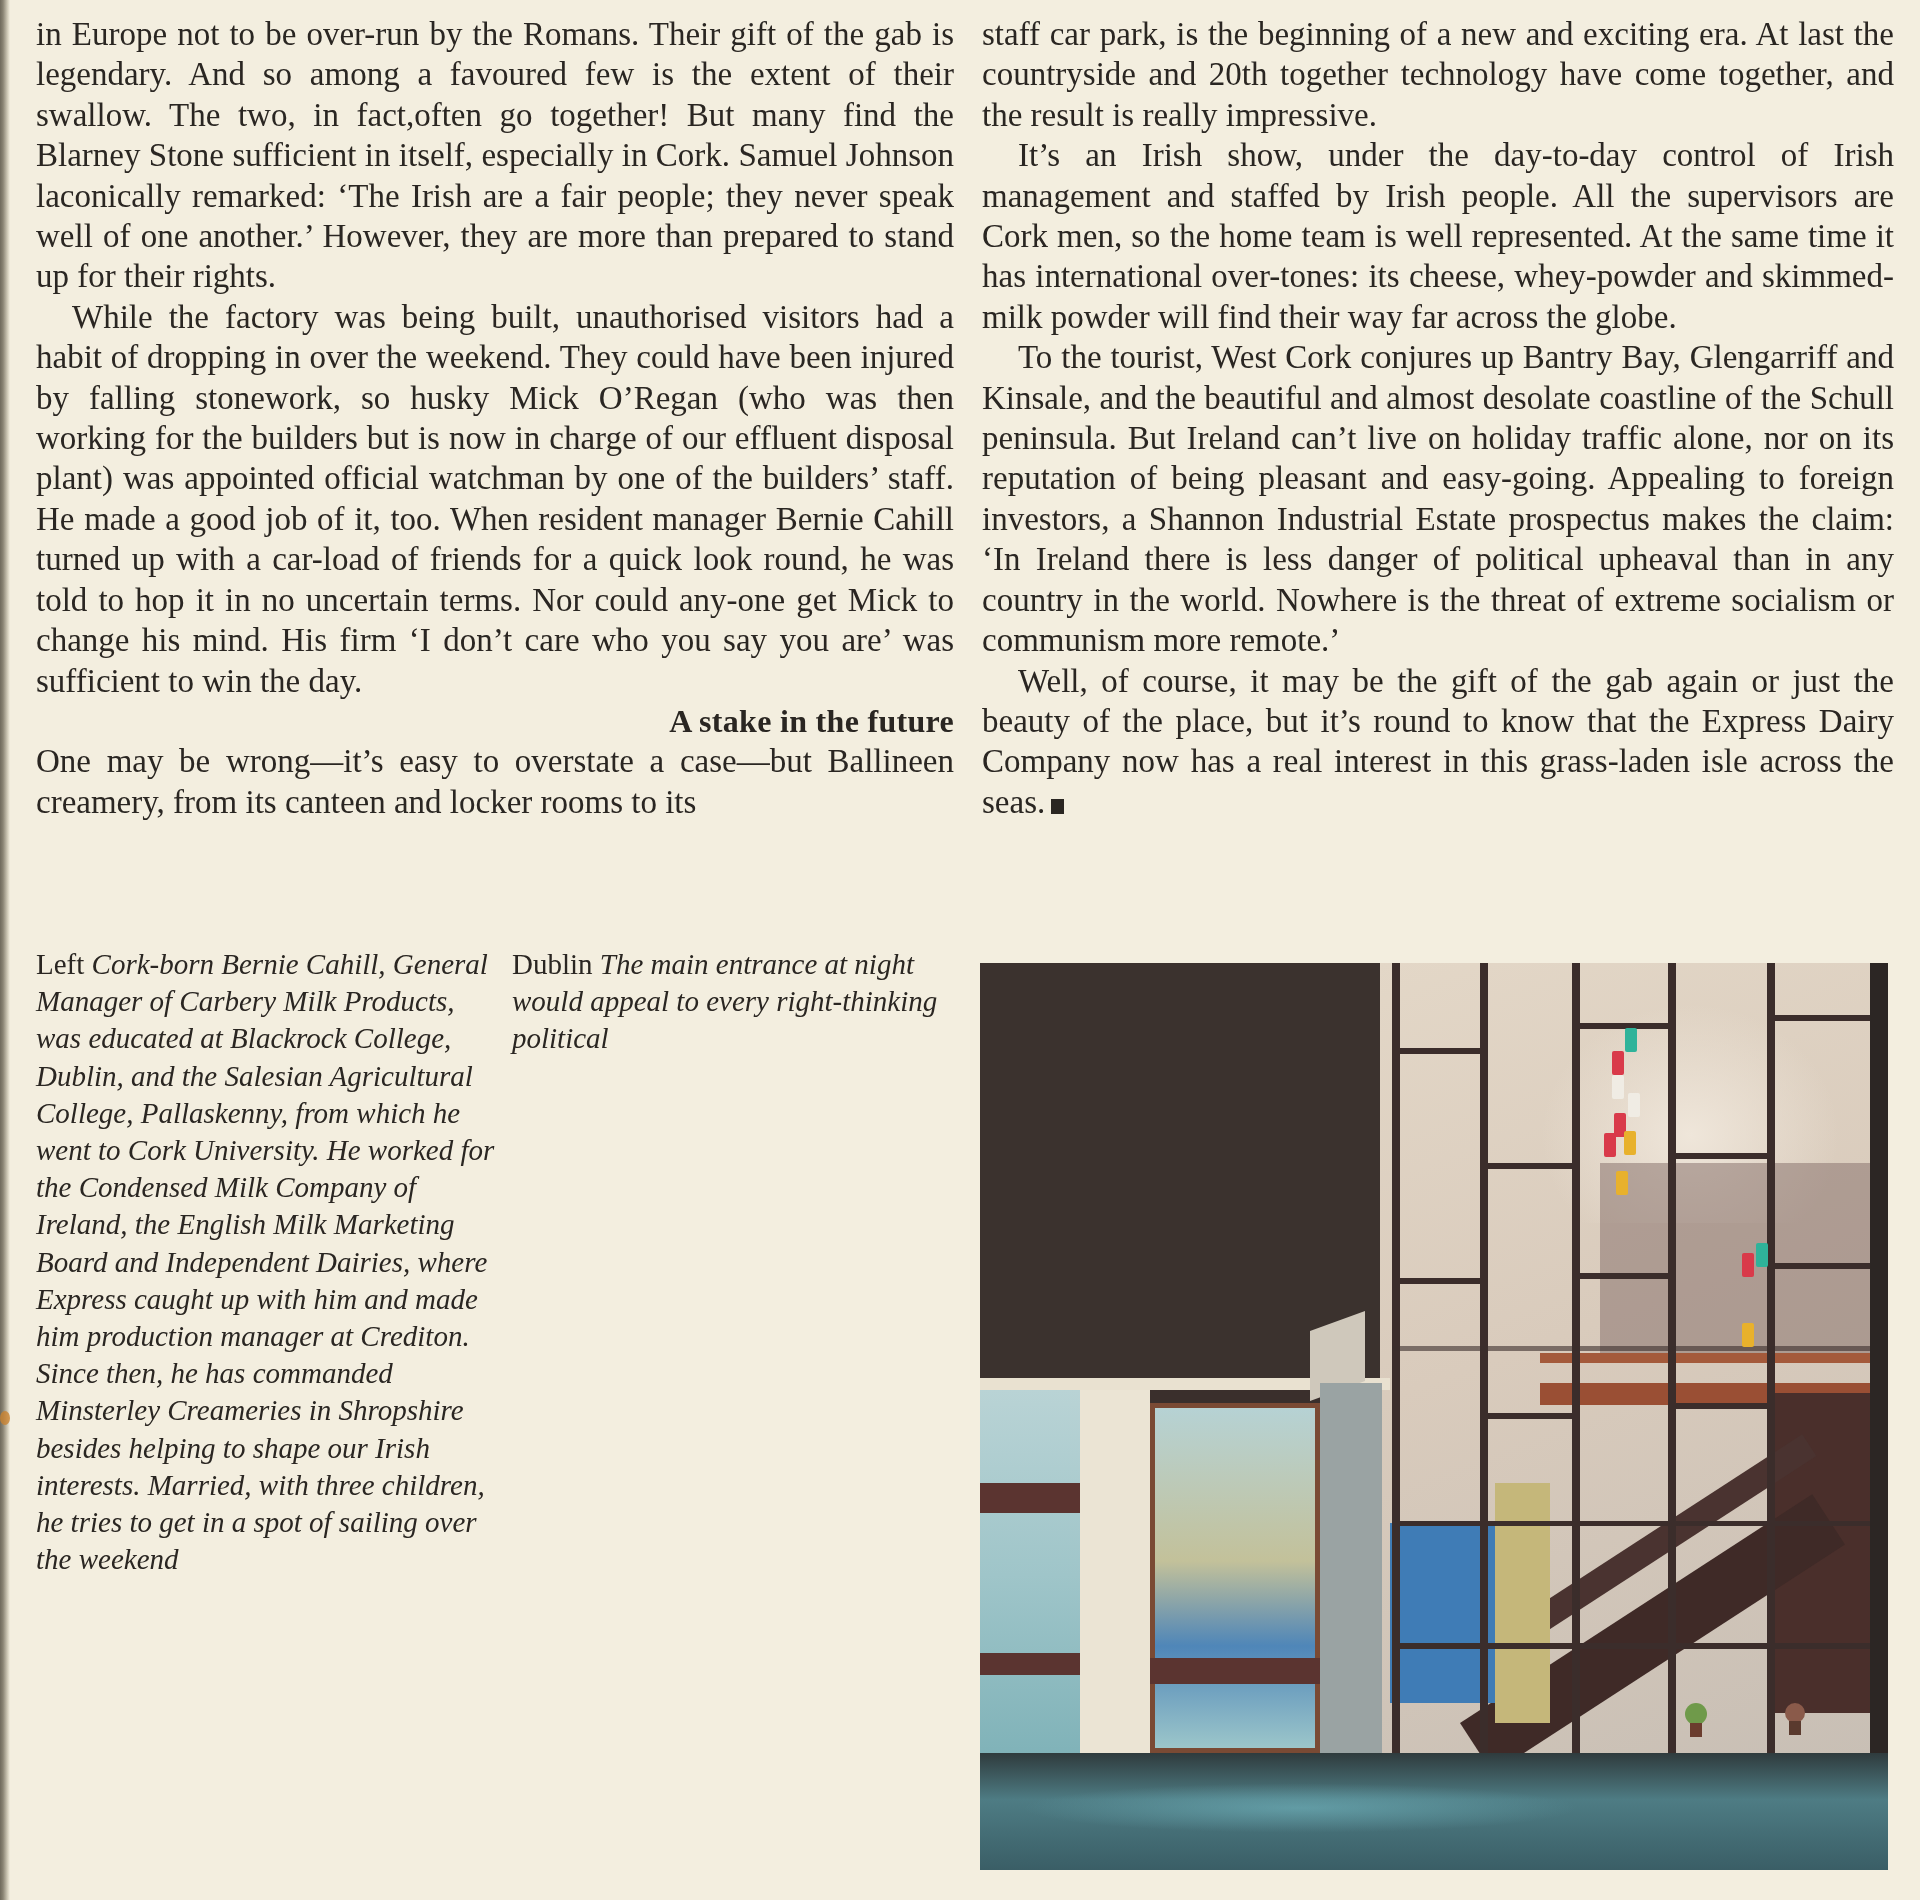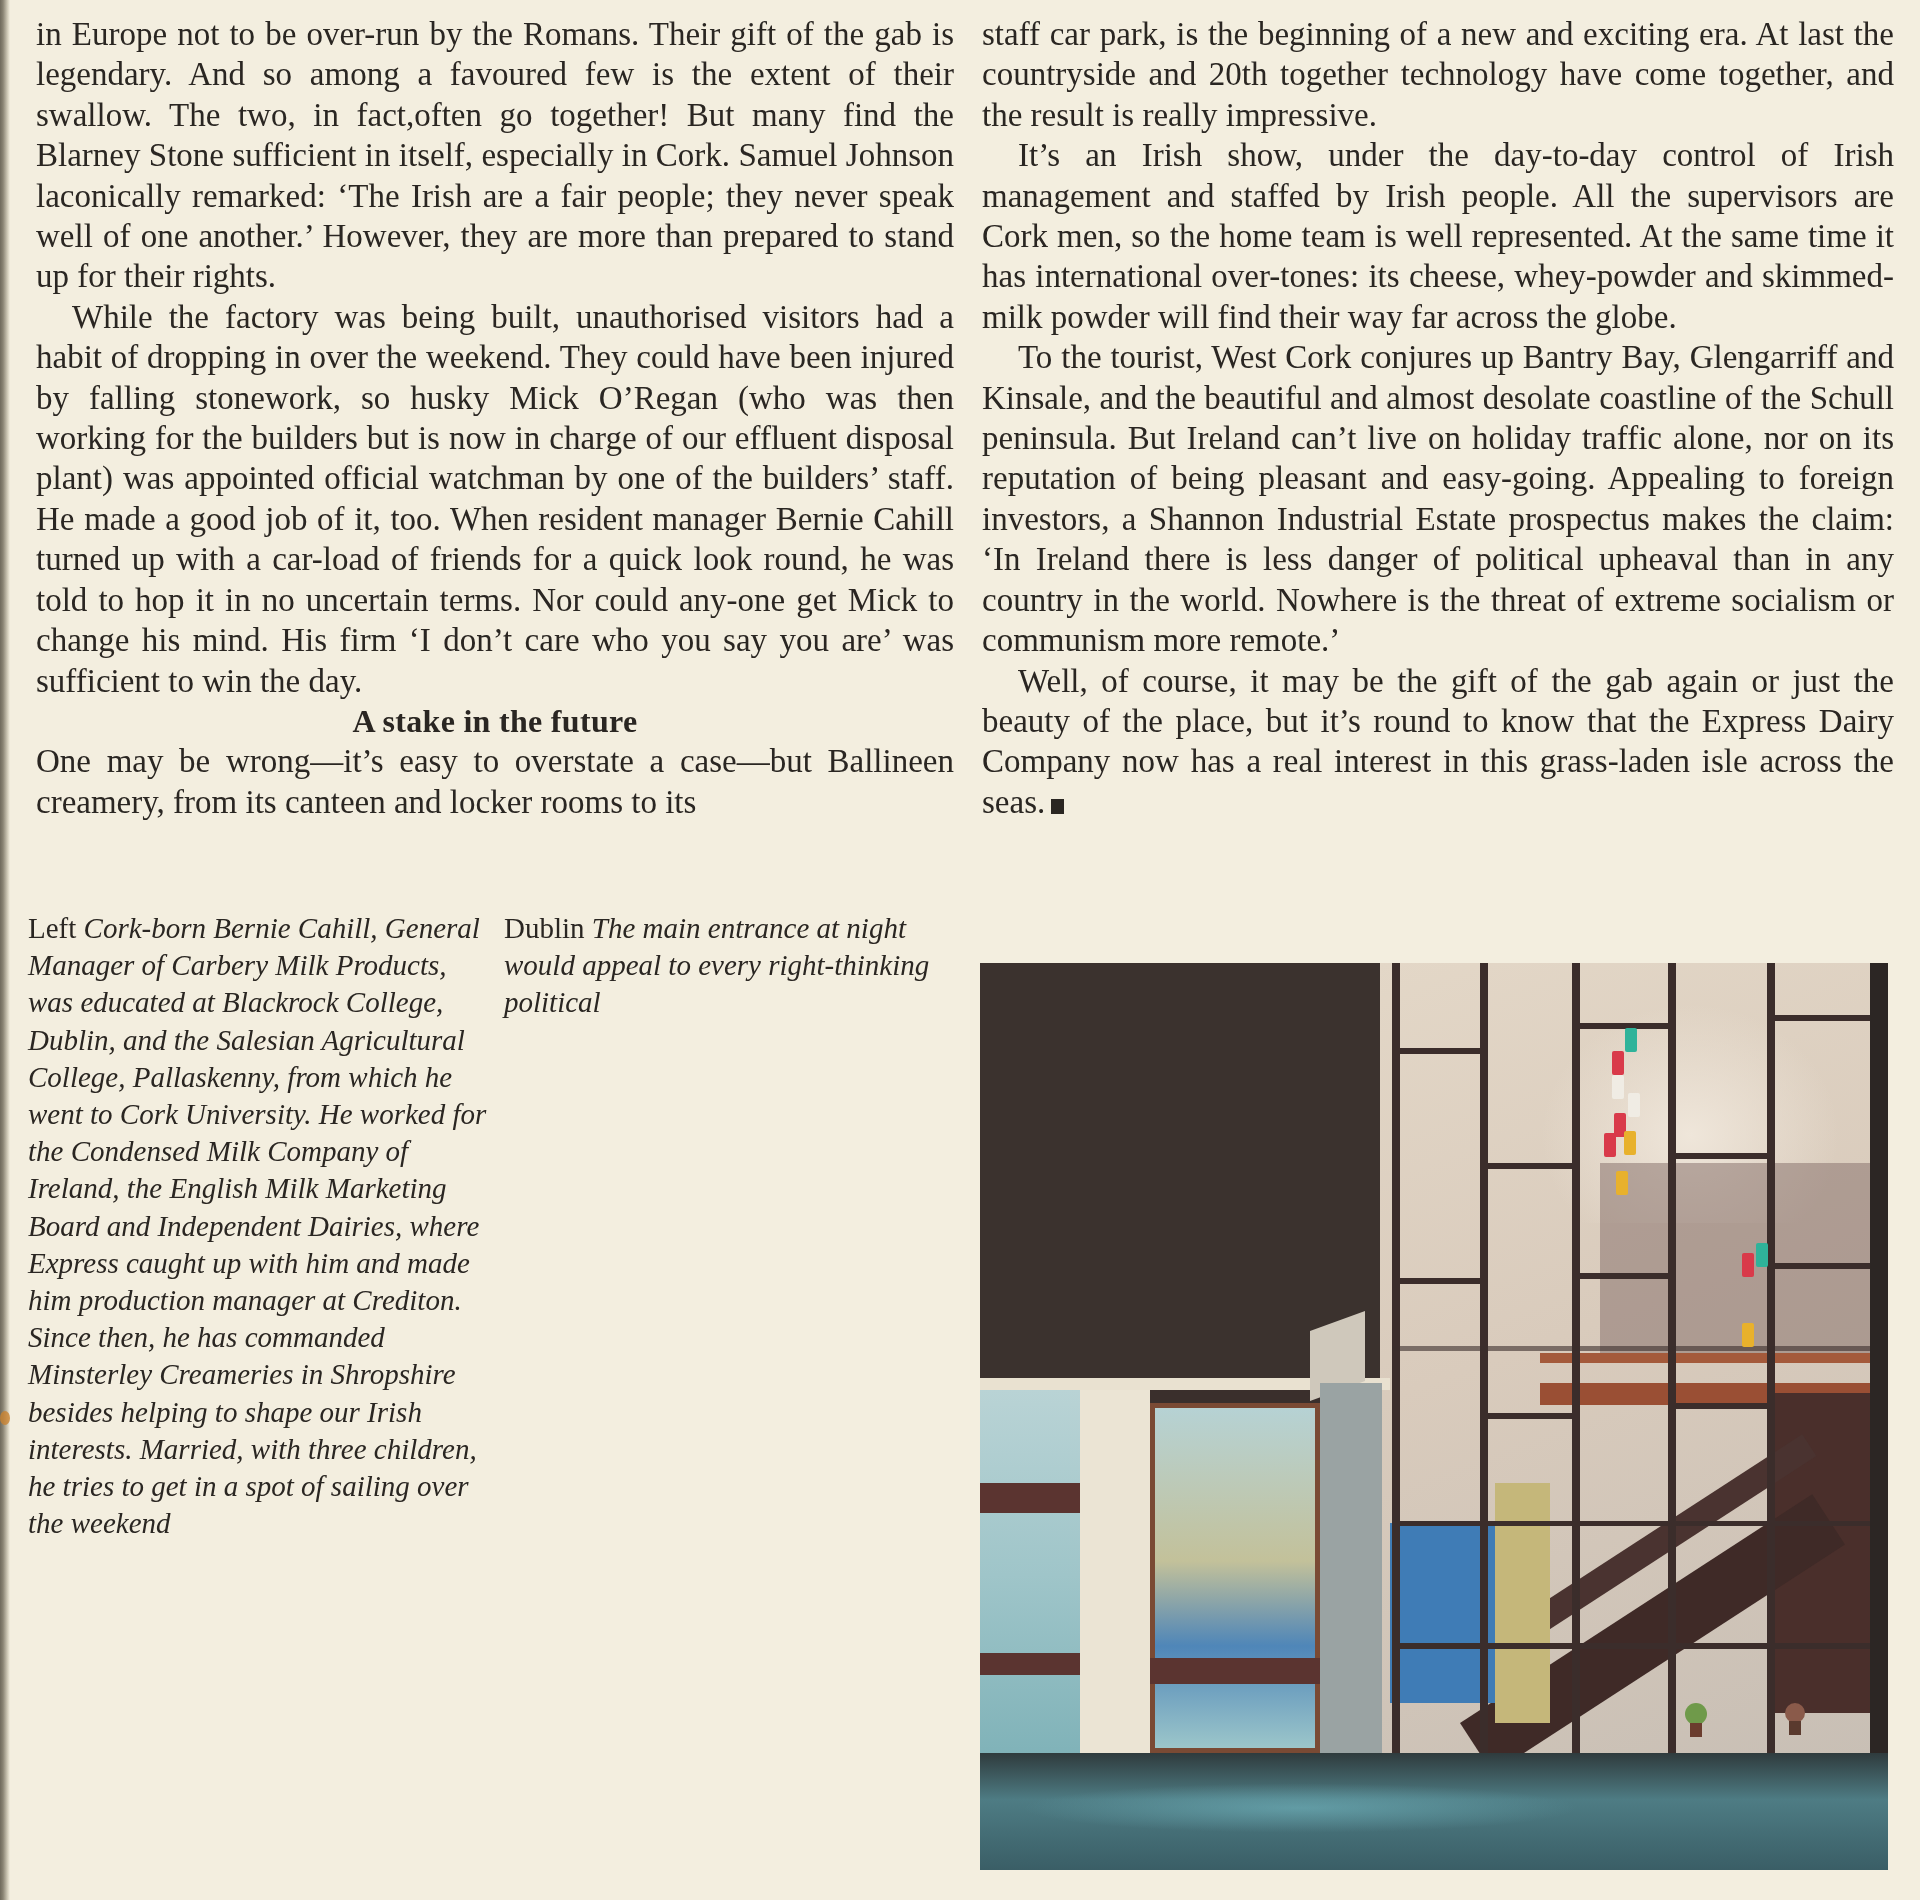--- a/index.html
+++ b/index.html
@@ -20,29 +20,30 @@
   .col {
     position: absolute; top: 14px; width: 918px;
     font-size: 33px; line-height: 40.4px; text-align: justify;
   }
   .col-left { left: 36px; }
   .col-right { left: 982px; width: 912px; }
   .col p { margin: 0; }
   .col p.indent { text-indent: 36px; }
   .col h3 {
     margin: 0; font-size: 32px; font-weight: bold; line-height: 40.4px;
-    text-align: center; letter-spacing: .3px;
+    text-align: right; letter-spacing: .3px;
   }
   .end-mark {
     display: inline-block; width: 13px; height: 15px; background: #2a2622;
     margin-left: 6px; vertical-align: -1px;
   }
   .caption {
-    position: absolute; top: 910px; font-size: 29px; line-height: 37.2px;
+    position: absolute; top: 946px; font-size: 29px; line-height: 37.2px;
     text-align: left;
+    margin-left: 8px;
   }
   .caption .label { font-style: normal; }
   .caption .body { font-style: italic; }
   .caption-left { left: 28px; width: 460px; }
   .caption-right { left: 504px; width: 430px; }
 
   
   .photo {
     position: absolute; left: 980px; top: 963px; width: 908px; height: 907px;
     overflow: hidden; background: #3a2f2c;

